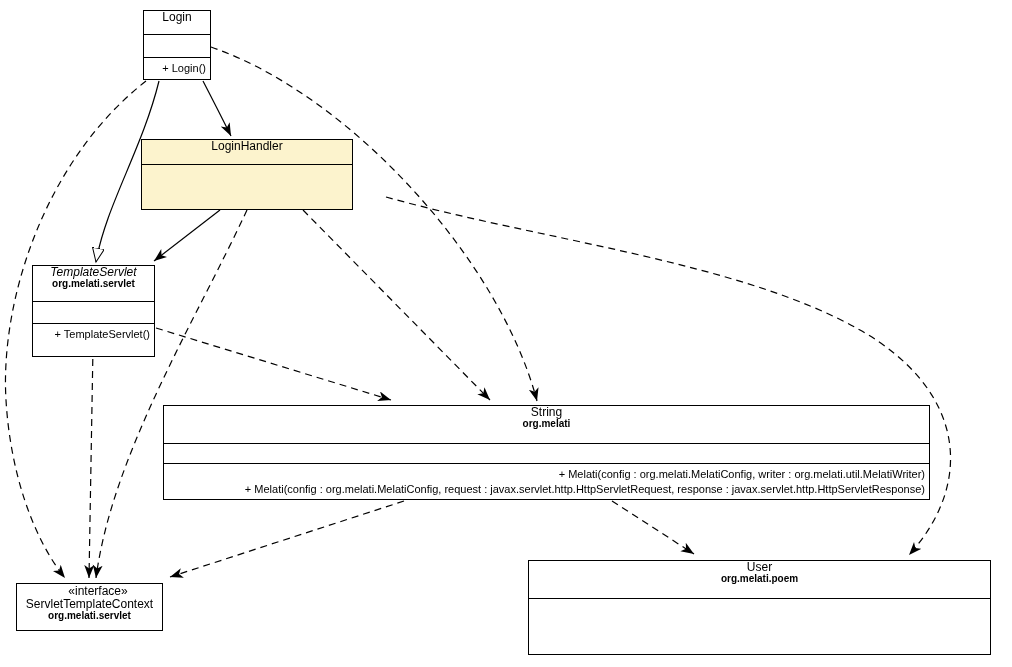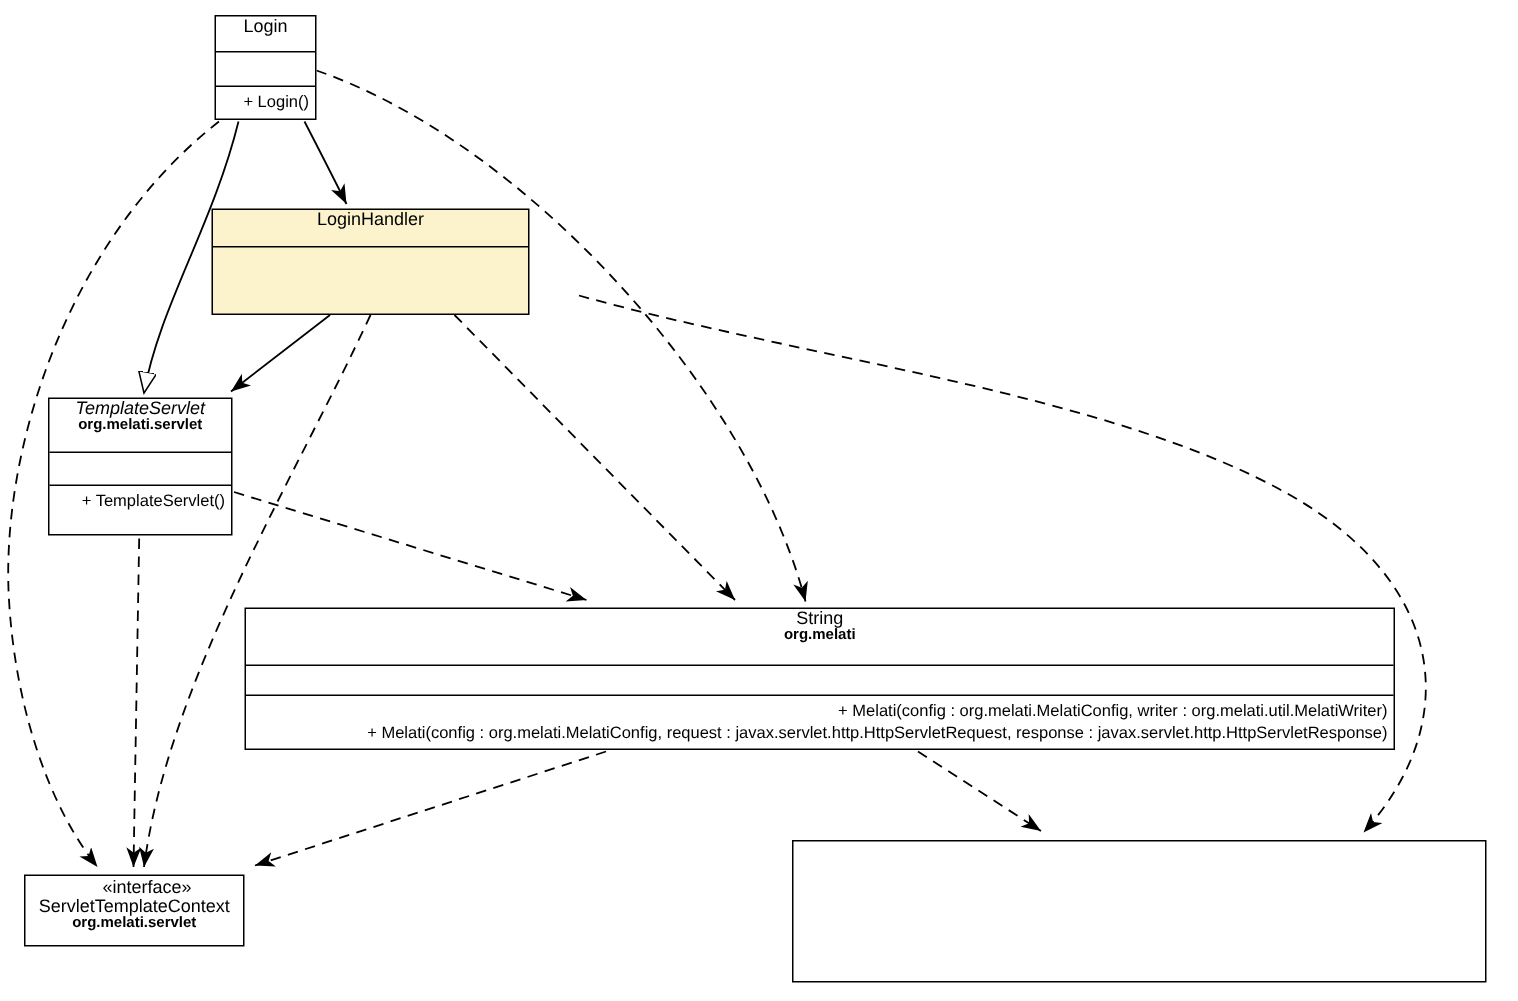--- a/index.html
+++ b/index.html
@@ -81,20 +81,24 @@
       <div class="uml-package">org.melati</div>
     </div>
     <div class="row" style="height:20px"></div>
     <div class="row methods" style="height:36px">
       <div class="method">+ Melati(config : org.melati.MelatiConfig, writer : org.melati.util.MelatiWriter)</div>
       <div class="method">+ Melati(config : org.melati.MelatiConfig, request : javax.servlet.http.HttpServletRequest, response : javax.servlet.http.HttpServletResponse)</div>
     </div>
   </div>
 
   <div class="uml-class" style="left:528px;top:560px;width:463px;height:95px">
+    <div class="row" style="height:37px">
+      <div class="uml-title">User</div>
+      <div class="uml-package">org.melati.poem</div>
+    </div>
     <div class="row" style="height:21px"></div>
   </div>
 
   <div class="uml-class" style="left:16px;top:583px;width:147px;height:48px">
     <div class="row" style="height:46px">
       <div class="stereotype">«interface»</div>
       <div class="uml-title">ServletTemplateContext</div>
       <div class="uml-package">org.melati.servlet</div>
     </div>
   </div>

